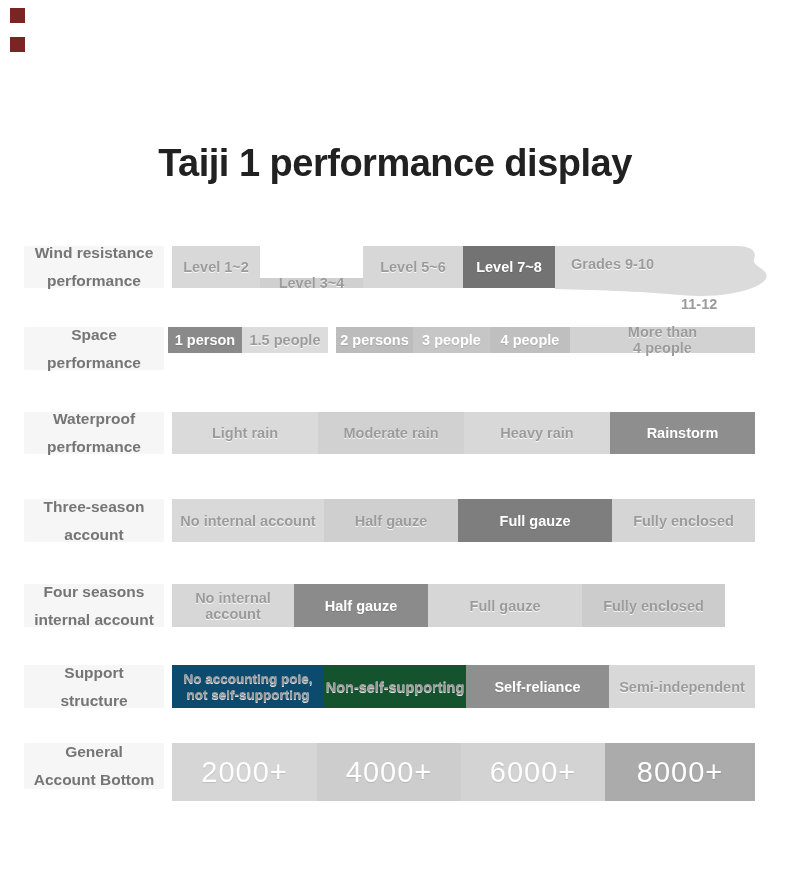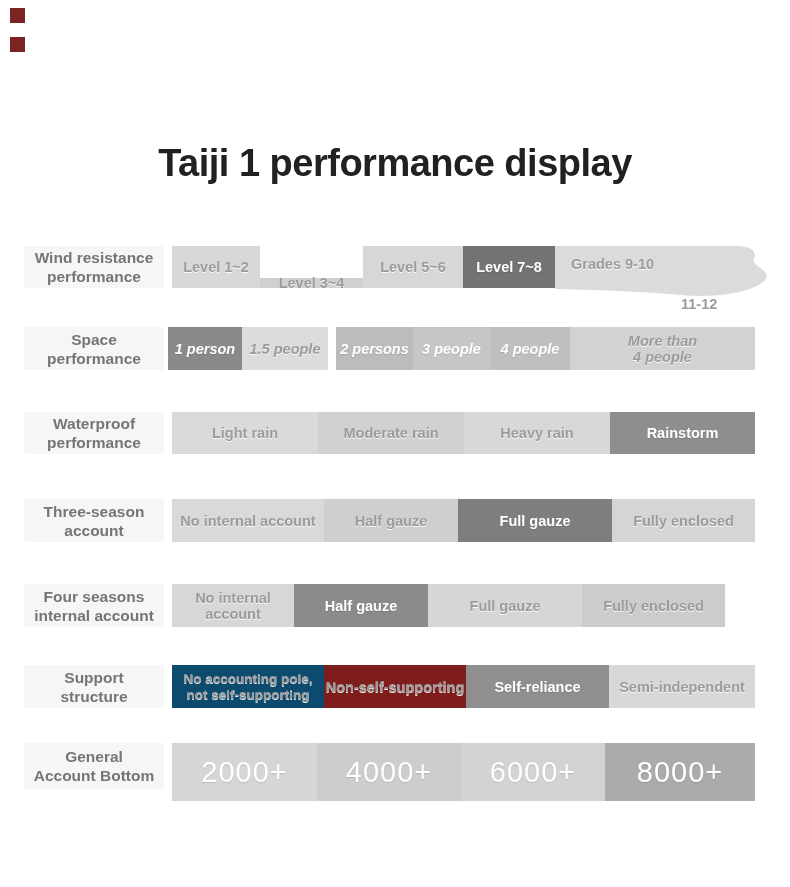--- a/index.html
+++ b/index.html
@@ -10,21 +10,21 @@
   .marker{position:absolute;width:15px;height:15px;background:#7a2424;}
   #marker-1{left:10px;top:8px;}
   #marker-2{left:10px;top:37px;}
   .title{
     position:absolute;left:0;top:118px;width:790px;text-align:center;
     font-size:38px;font-weight:700;color:#212121;letter-spacing:-0.5px;margin-top:24px;
   }
   .row{position:absolute;left:0;width:790px;}
   .row-label{
     position:absolute;left:24px;width:140px;display:flex;align-items:center;justify-content:center;
-    text-align:center;font-size:15.5px;font-weight:700;color:#757575;line-height:19px;
+    text-align:center;font-size:15.5px;font-weight:700;color:#757575;line-height:28px;
     background:#f6f6f6;border-radius:2px;white-space:pre-line;
   }
   .bar{position:absolute;display:flex;align-items:stretch;}
   .cell{
     display:flex;align-items:center;justify-content:center;text-align:center;
     font-size:14.5px;font-weight:700;white-space:pre-line;line-height:16px;
   }
   .c-light{color:#9b9b9b;text-shadow:0 1px 0 rgba(255,255,255,.85);}
   .c-white{color:#ffffff;text-shadow:0 1px 1px rgba(0,0,0,.12);}
   .big{font-size:29px;font-weight:400;letter-spacing:1px;}
@@ -62,21 +62,21 @@
         </svg>
         <span class="wave-label" id="wl-1">Grades 9-10</span>
         <span class="wave-label" id="wl-2">11-12</span>
       </div>
     </div>
   </div>
 
   <div class="row">
     <div class="row-label" style="top:327px;height:43px;">Space
 performance</div>
-    <div class="bar" style="left:168px;top:327px;height:43px;font-style:italic;">
+    <div class="bar" style="left:168px;top:327px;height:26px;">
       <div class="cell c-white" style="width:74px;background:#8a8a8a;">1 person</div>
       <div class="cell c-light" style="width:86px;background:#dcdcdc;">1.5 people</div>
       <div style="width:8px;background:#ffffff;"></div>
       <div class="cell c-white" style="width:77px;background:#bcbcbc;">2 persons</div>
       <div class="cell c-white" style="width:77px;background:#c6c6c6;">3 people</div>
       <div class="cell c-white" style="width:80px;background:#bfbfbf;">4 people</div>
       <div class="cell c-light" style="width:185px;background:#d2d2d2;">More than
 4 people</div>
     </div>
   </div>
@@ -114,21 +114,21 @@
       <div class="cell c-light" style="width:143px;background:#cccccc;">Fully enclosed</div>
     </div>
   </div>
 
   <div class="row">
     <div class="row-label" style="top:665px;height:43px;">Support
 structure</div>
     <div class="bar" style="left:172px;top:665px;height:43px;">
       <div class="cell c-light small" style="width:152px;background:#0c4a6e;">No accounting pole,
 not self-supporting</div>
-      <div class="cell c-light" style="width:142px;background:#7f1d1d;">Non-self-supporting</div>
+      <div class="cell c-light" style="width:142px;background:#14532d;">Non-self-supporting</div>
       <div class="cell c-white" style="width:143px;background:#8f8f8f;">Self-reliance</div>
       <div class="cell c-light" style="width:146px;background:#d8d8d8;">Semi-independent</div>
     </div>
   </div>
 
   <div class="row">
     <div class="row-label" style="top:743px;height:46px;">General
 Account Bottom</div>
     <div class="bar" style="left:172px;top:743px;height:58px;">
       <div class="cell c-white big" style="width:145px;background:#d6d6d6;">2000+</div>

